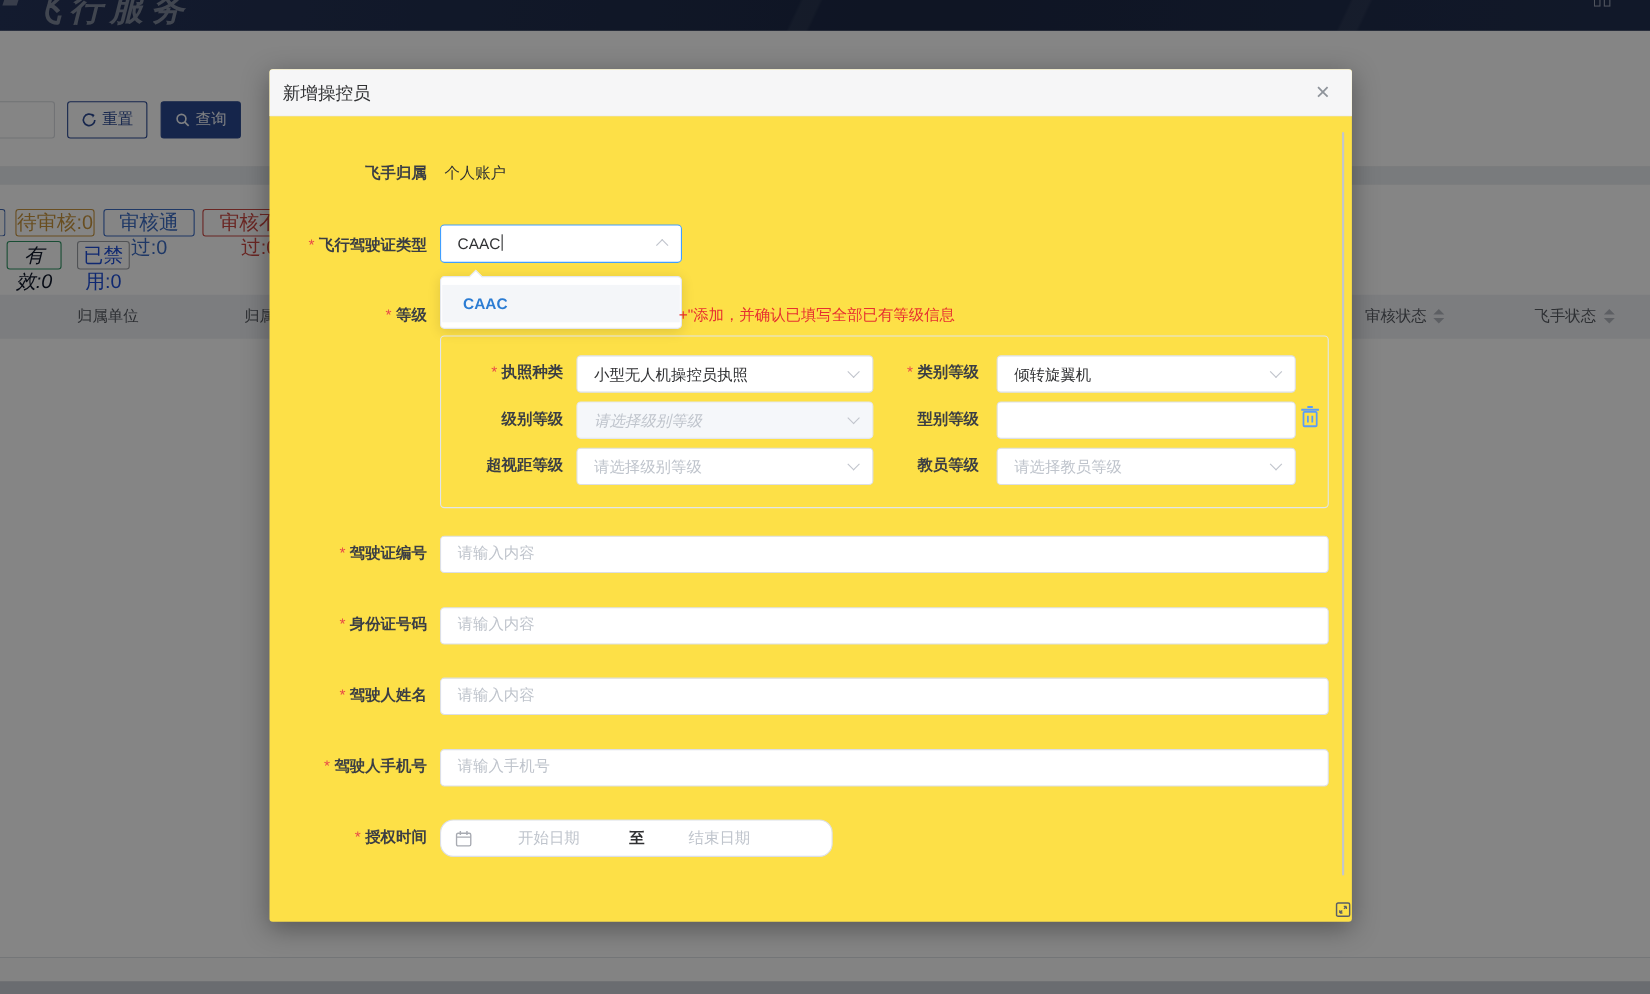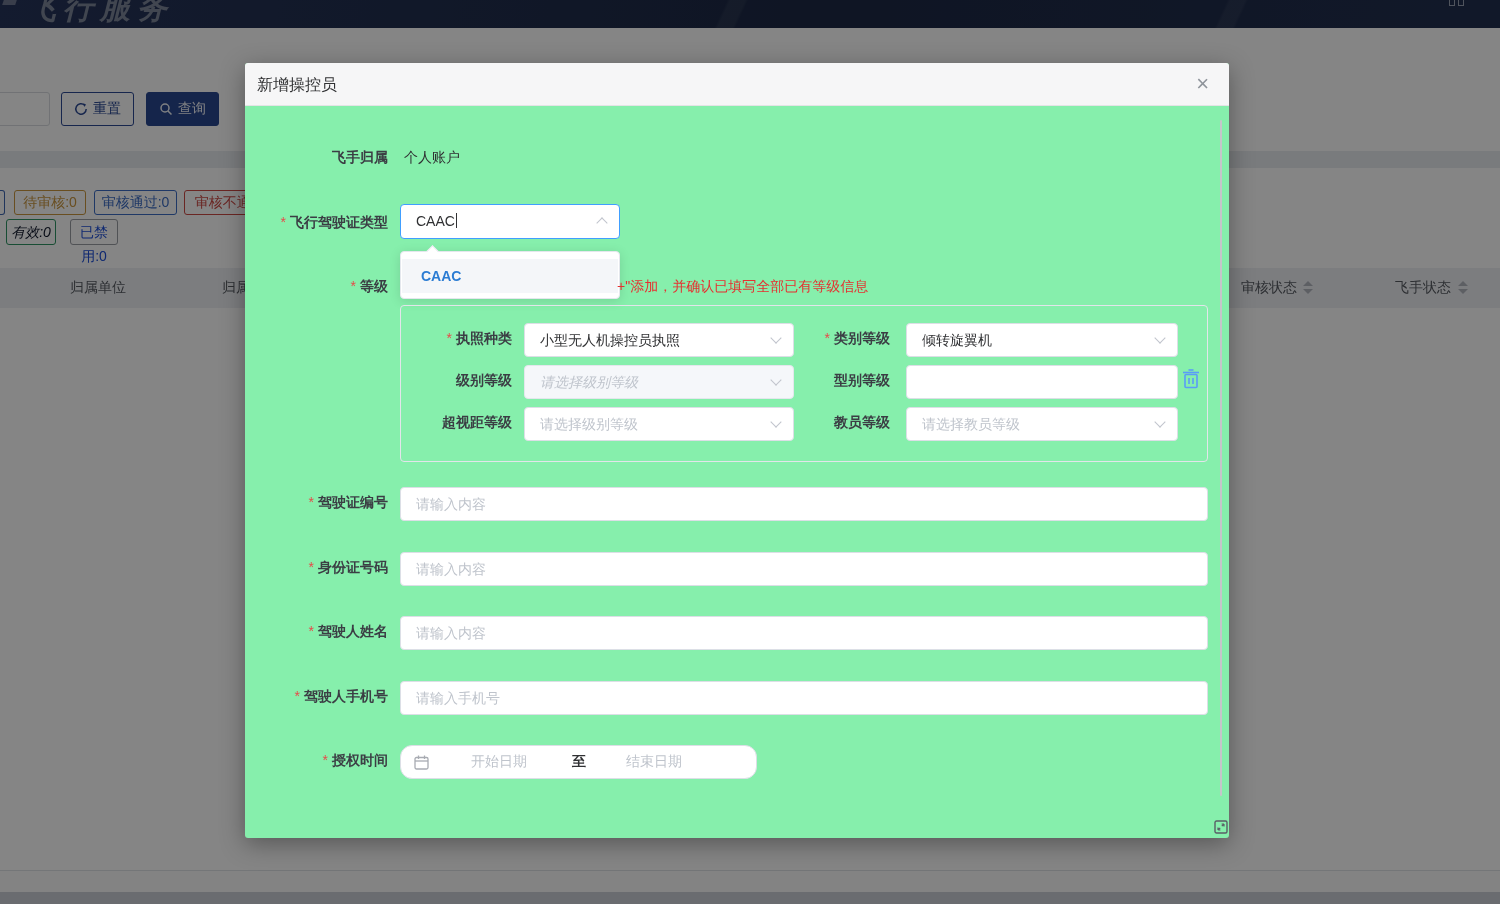--- a/index.html
+++ b/index.html
@@ -24,21 +24,21 @@
   .filter-input { position:absolute; left:-10px; top:92px; width:60px; height:34px;
     background:#fff; border:1px solid #d8dbe0; border-radius:3px; }
   .btn { position:absolute; top:92px; height:34px; border-radius:3px; font-size:14px;
     display:flex; align-items:center; justify-content:center; gap:5px; }
   .btn-reset { left:61px; width:73px; background:#fff; border:1px solid #2c4a94; color:#2c4a94; }
   .btn-search { left:146px; width:73px; background:#2a4890; border:1px solid #2a4890; color:#f2f5fa; }
 
   .strip1 { position:absolute; left:0; top:151px; width:1500px; height:17px; background:#e9ebef; }
 
   .badge { position:absolute; height:25px; line-height:23px; border-radius:3px;
-    border:1px solid; font-size:14px; text-align:center; background:#fff; }
+    border:1px solid; font-size:18px; text-align:center; background:#fff; }
   .bd-frag   { left:0; top:190px; width:5px;  border-color:#3f66b0; border-left:none; border-radius:0 3px 3px 0; }
   .bd-wait   { left:14px;  top:190px; width:72px;  color:#c9963f; border-color:#c9963f; }
   .bd-pass   { left:94px;  top:190px; width:83px;  color:#3c6cc4; border-color:#3c6cc4; }
   .bd-fail   { left:184px; top:190px; width:103px; color:#cc4a44; border-color:#cc4a44; }
   .bd-valid  { left:6px;   top:219px; width:50px;  height:26px; line-height:24px; color:#0f172a; border-color:#2f9564;font-style:italic; }
   .bd-off    { left:70px;  top:219px; width:48px;  height:26px; line-height:24px; color:#1d4ed8; border-color:#9a9da3; }
 
   .thead { position:absolute; left:0; top:268px; width:1500px; height:40px; background:#eef0f4; }
   .th { position:absolute; top:11px; font-size:14px; color:#565a61; white-space:nowrap; }
   .caret { position:absolute; top:13px; width:10px; height:15px; }
@@ -47,21 +47,21 @@
   .caret .dn { top:8px; border-top:5px solid #b3b7bf; }
 
   .foot-line { position:absolute; left:0; top:870px; width:1500px; height:1px; background:#dfe2e6; }
   .foot-band { position:absolute; left:0; top:871px; width:1500px; height:21px; background:#fbfbfc; }
   .foot-bot  { position:absolute; left:0; top:892px; width:1500px; height:12px; background:#ccd0d6; }
 
   
   .overlay { position:absolute; inset:0; background:rgba(0,0,0,0.48); z-index:10; }
 
   .modal { position:absolute; left:245px; top:63px; width:984px; height:775px; z-index:20;
-    background:#86efac; border-radius:3px; box-shadow:0 6px 24px rgba(0,0,0,0.35); }
+    background:#fde047; border-radius:3px; box-shadow:0 6px 24px rgba(0,0,0,0.35); }
   .m-header { position:absolute; left:0; top:0; width:100%; height:43px; background:#f6f6f7;
     border-bottom:1px solid #e4e4e6; border-radius:3px 3px 0 0; }
   .m-title { position:absolute; left:12px; top:12px; font-size:16px; color:#303133; }
   .m-close { position:absolute; right:20px; top:8px; font-size:22px; color:#8f949b; cursor:pointer; line-height:26px; }
 
   .lbl { position:absolute; left:0; width:143px; text-align:right; font-size:14px;
     font-weight:600; color:#3b3e44; white-space:nowrap; }
   .req::before { content:"*"; color:#e84949; margin-right:4px; font-weight:400; }
   .val { position:absolute; font-size:14px; color:#303133; }
 
@@ -93,21 +93,21 @@
     border:1px solid #e2e5ea; border-radius:4px; }
   .g-lbl { position:absolute; text-align:right; font-size:14px; font-weight:600; color:#3b3e44; white-space:nowrap; }
   .g-lbl.c1 { left:0; width:111px; }
   .g-lbl.c2 { left:380px; width:109px; }
   .g-sel.c1 { left:123px; width:270px; }
   .g-sel.c2 { left:505px; width:272px; }
   .trash { position:absolute; right:6px; top:62px; width:20px; height:22px; cursor:pointer; }
 
   .inp { position:absolute; left:155px; width:808px; height:34px; border:1px solid #dcdfe6;
     border-radius:4px; font-size:14px; color:#606266; padding:0 15px; outline:none;
-    font-family:Liberation Sans, sans-serif; }
+    font-family:Liberation Serif, serif; }
   .inp::placeholder { color:#bfc4cc; }
 
   .drange { position:absolute; left:155px; top:682px; width:357px; height:34px;
     border:1px solid #dcdfe6; border-radius:12px; background:#fff; }
   .drange .cal { position:absolute; left:13px; top:9px; }
   .drange .ph { position:absolute; top:7px; font-size:14px; color:#bfc4cc; }
   .drange .sep { position:absolute; left:171px; top:7px; font-size:14px; font-weight:600; color:#303133; }
 
   .expand-ic { position:absolute; left:969px; top:757px; width:14px; height:14px; cursor:pointer; }
   .mscroll { position:absolute; right:7px; top:57px; width:2px; height:676px;

